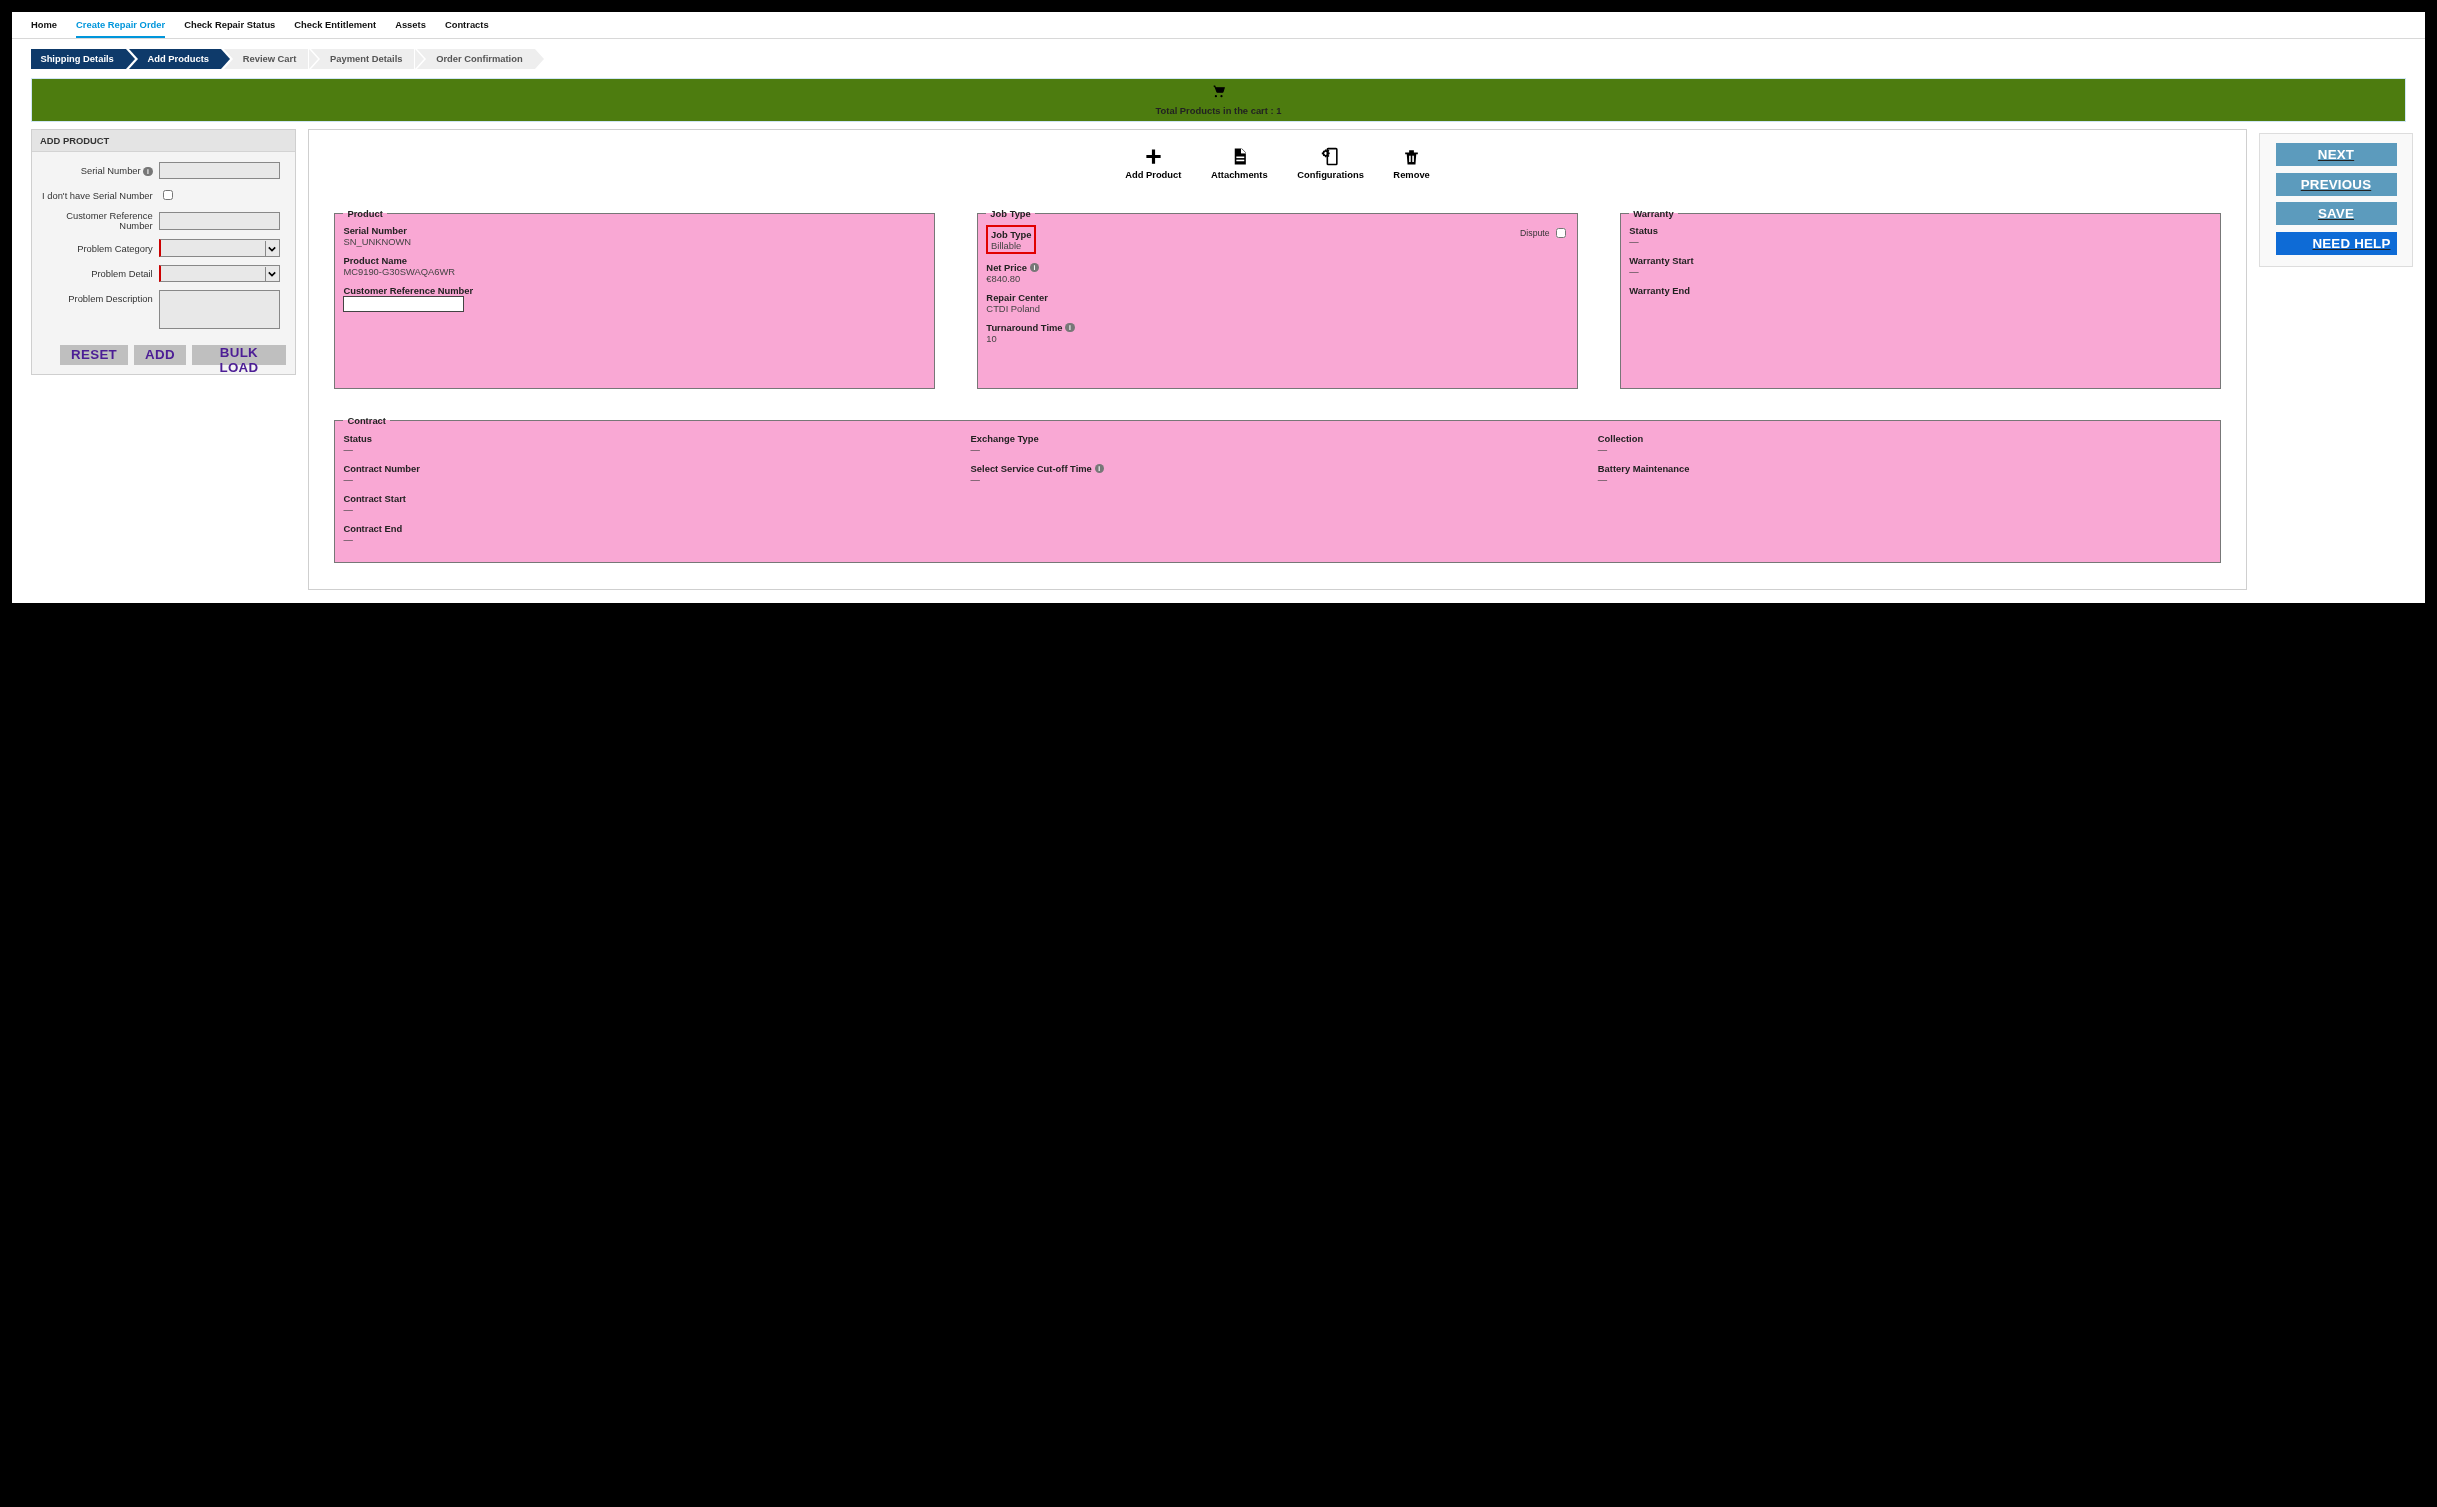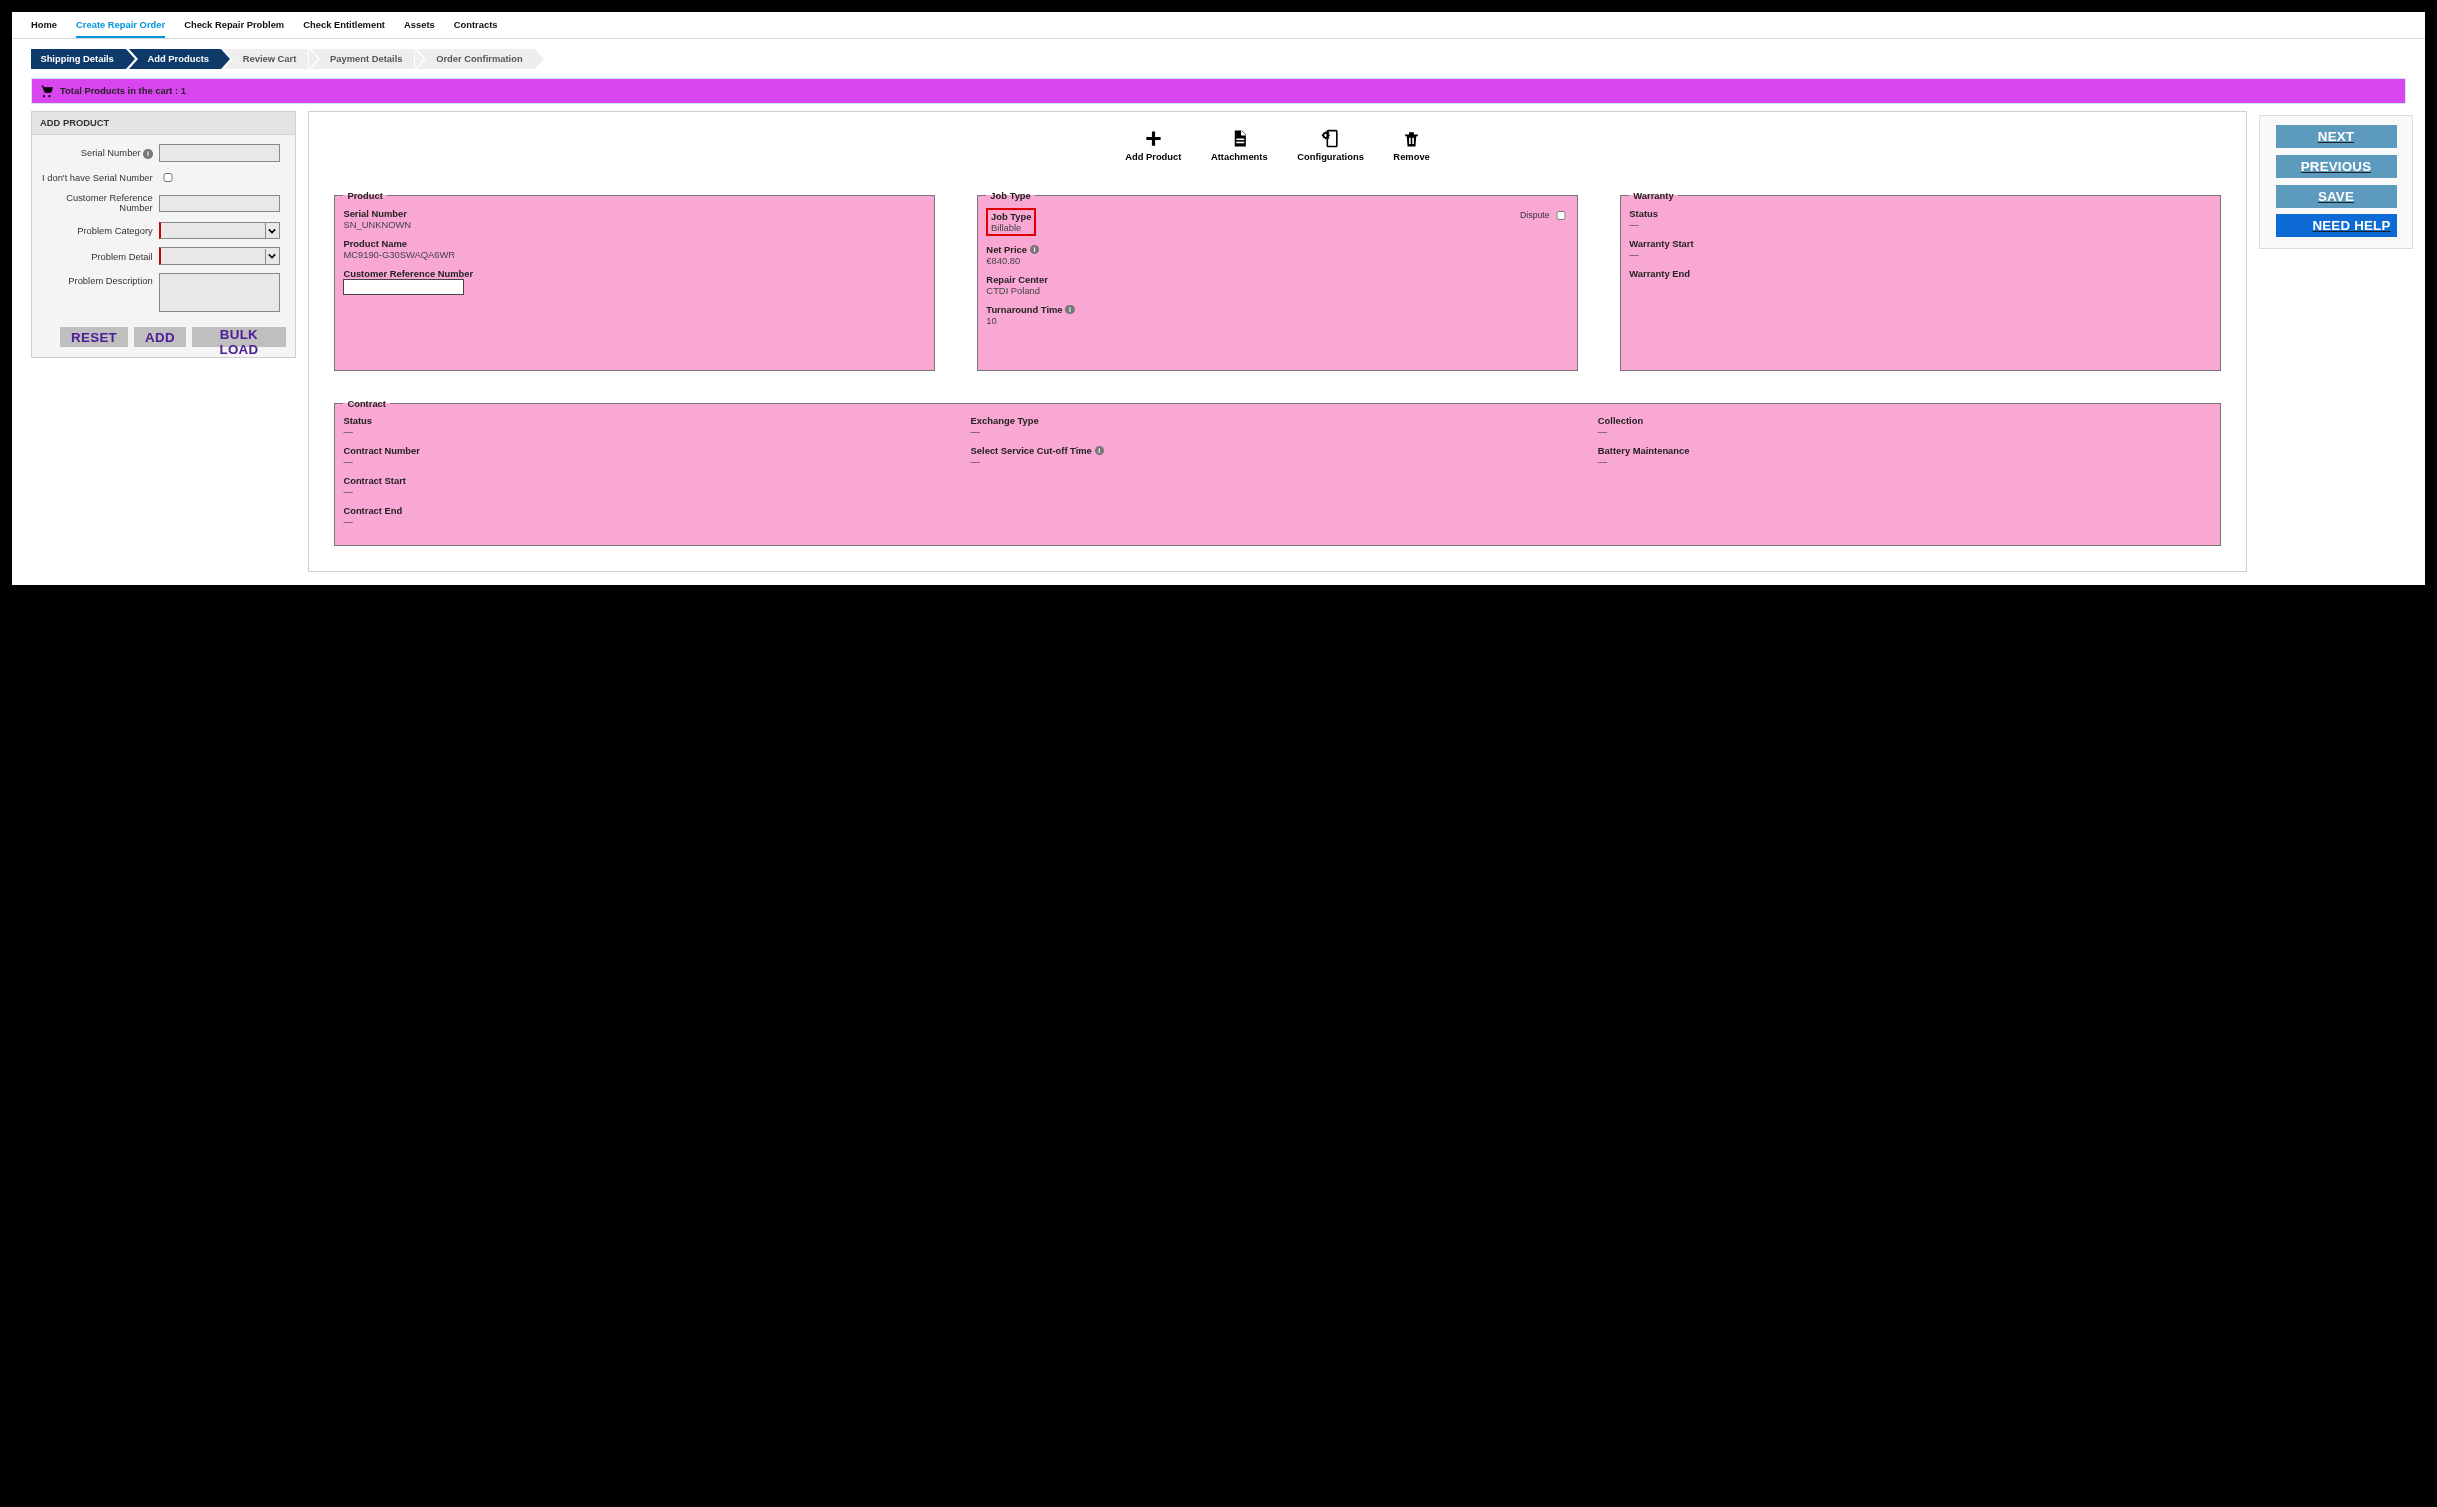--- a/index.html
+++ b/index.html
@@ -53,25 +53,25 @@
     border-left: 9.4px solid #fff;
     z-index: 1;
   }
   .step.first::before { display: none; }
   .step.done { background: #0e3a6a; color: #fff; }
   .step.done::after { border-left-color: #0e3a6a; }
 
   
   .cartbar {
     margin: 9.4px 19px 0 19px;
-    background: #d946ef;
+    background: #4d7c0f;
     border: 0.7px solid #cfe6f5;
     padding: 5.4px 8px;
     font-weight: 700;
-    display: flex; gap: 6.7px; 
+    display: flex; gap: 6.7px; align-items: center; flex-direction: column;
   }
   .cart-icon svg { width: 13.4px; height: 13.4px; display: block; }
 
   
   .main { display: flex; gap: 12px; padding: 6.7px 12px 0 19px; align-items: flex-start; }
   .col-left { width: 265px; }
   .col-center { flex: 1; }
   .col-right { width: 154px; padding-top: 4px; text-decoration: underline; }
 
   
@@ -147,21 +147,21 @@
   .dispute { float:right; font-weight:400; color:#333; font-size:8.7px; display:flex; gap:2.7px; align-items:center;}
 </style>
 </head>
 <body>
 
 <div class="app">
 
   <div class="topnav">
     <div class="topnav-item">Home</div>
     <div class="topnav-item active">Create Repair Order</div>
-    <div class="topnav-item">Check Repair Problem</div>
+    <div class="topnav-item">Check Repair Status</div>
     <div class="topnav-item">Check Entitlement</div>
     <div class="topnav-item">Assets</div>
     <div class="topnav-item">Contracts</div>
   </div>
 
   <div class="wizard">
     <div class="step first done">Shipping Details</div>
     <div class="step done">Add Products</div>
     <div class="step">Review Cart</div>
     <div class="step">Payment Details</div>

